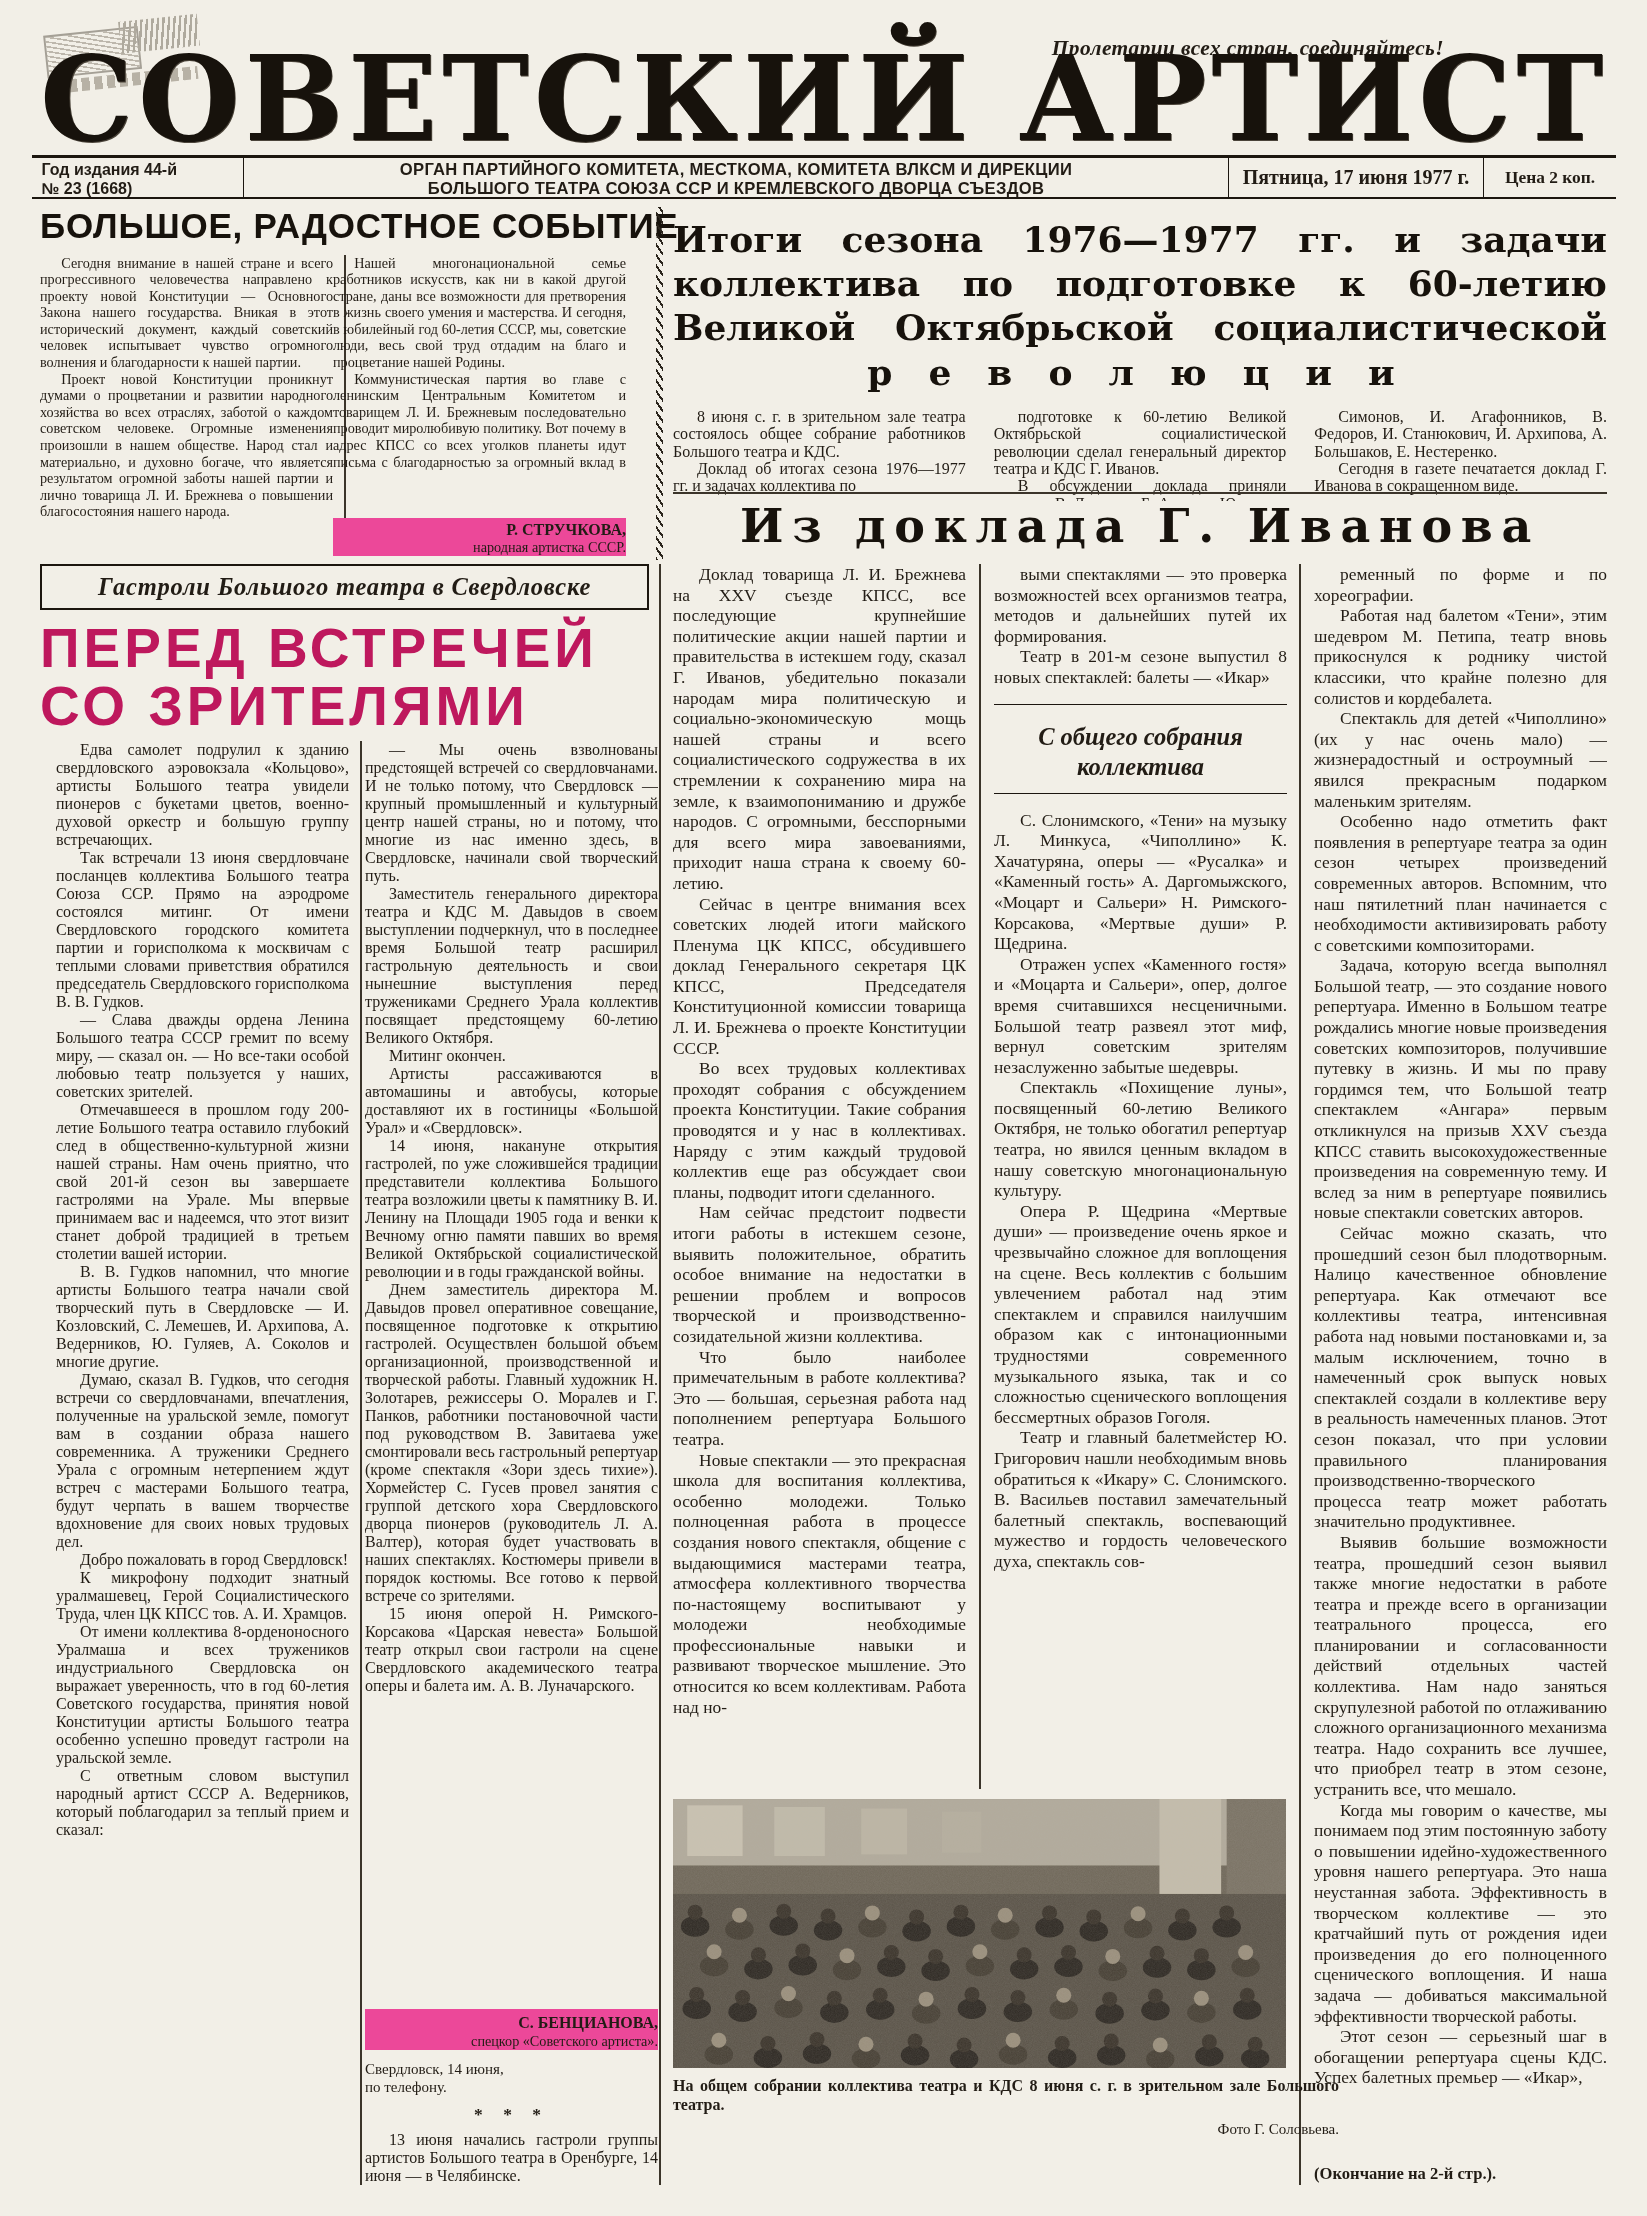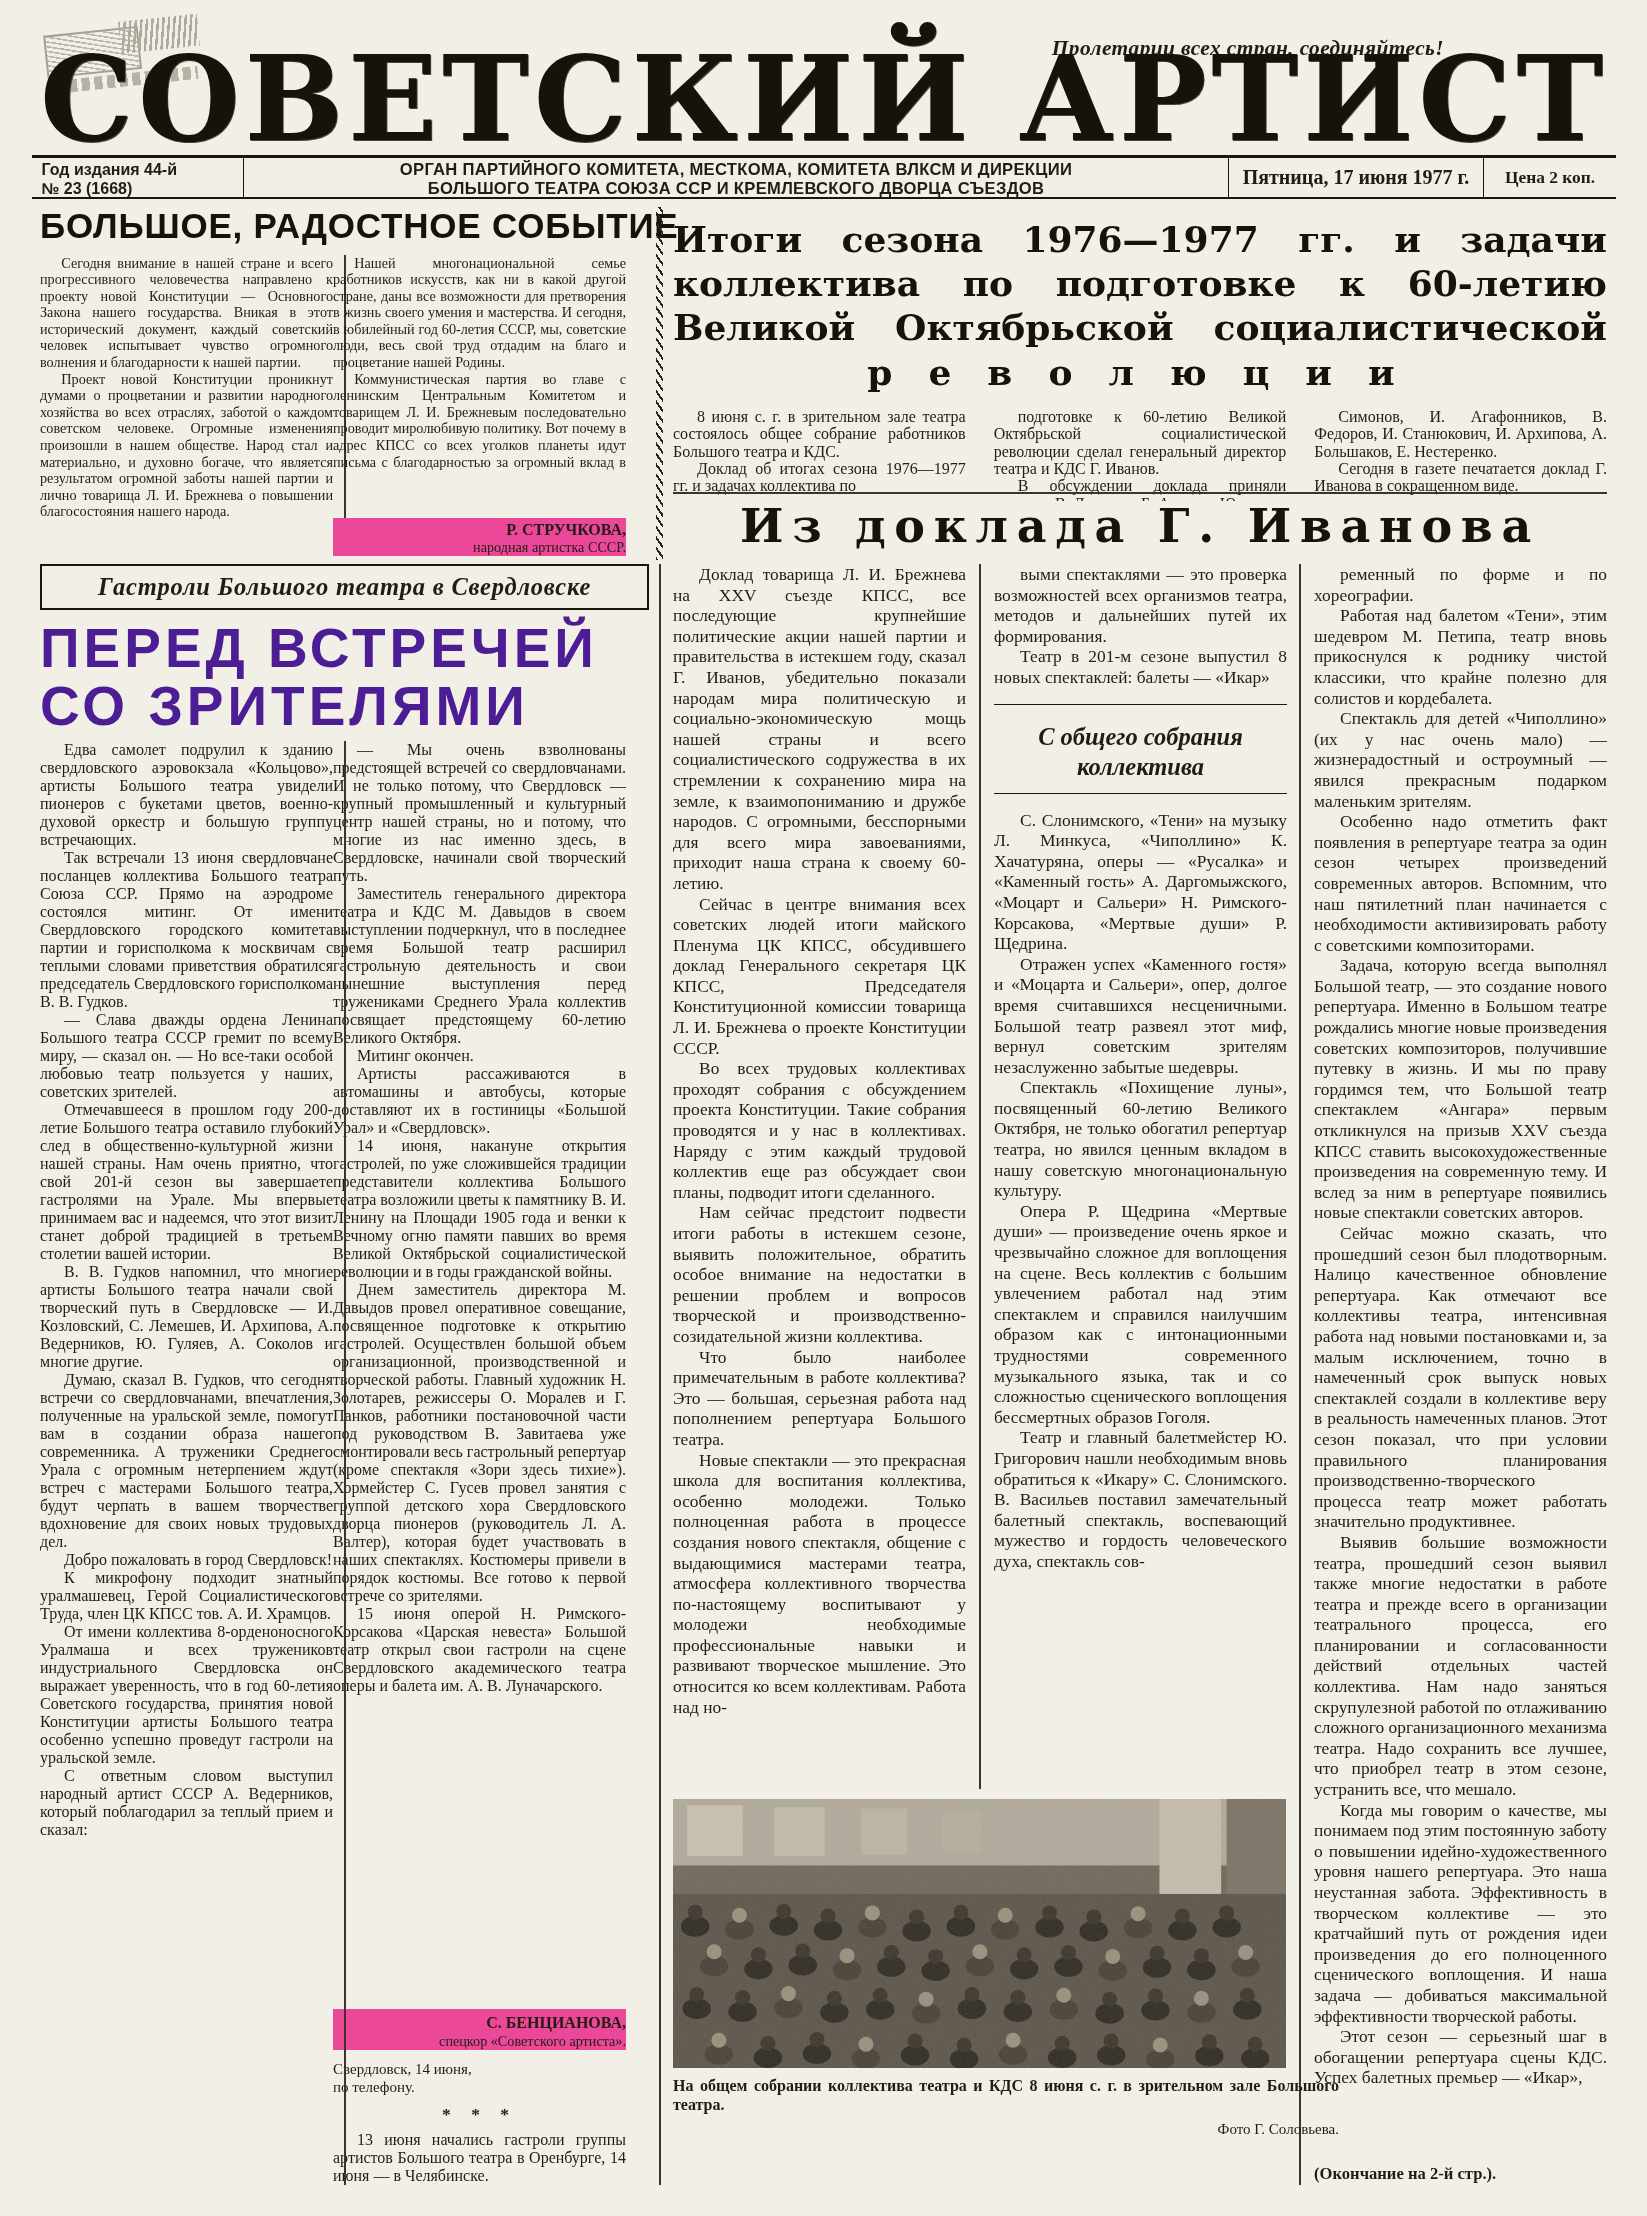--- a/index.html
+++ b/index.html
@@ -95,22 +95,22 @@
   .photo-frame svg { display:block; }
   .caption { margin-top:8px; font-weight:bold; font-size:16px; line-height:19px; text-align:justify; }
   .credit { margin-top:7px; font-size:15px; text-align:right; }
 
   
   .kicker { left:40px; top:564px; width:609px; height:46px; border:2.4px solid #1c160f;
     display:flex; align-items:center; justify-content:center;
     font-style:italic; font-weight:bold; font-size:24.5px; letter-spacing:0.8px; }
   .tour-headline { left:40px; top:619px; width:609px;
     font-family:"Liberation Sans", sans-serif; font-weight:bold; font-size:55px; line-height:58px;
-    letter-spacing:4px; color:#4c1d95; }
-  .tour-cols { left:40px; top:741px; width:609px; height:1444px; display:flex; position:absolute; }
+    letter-spacing:4px; color:#be185d; }
+  .tour-cols { left:56px; top:741px; width:609px; height:1444px; display:flex; position:absolute;gap:16px; }
   .tour-col { width:293px; font-size:16px; line-height:18px; }
   .tour-vrule { position:absolute; left:304px; top:0; width:1.6px; height:1444px; background:#3b342a; }
   .tour-col2 { display:flex; flex-direction:column; }
   .dateline { margin-top:9.5px; font-size:15px; line-height:18px; }
   .stars { margin:9.5px 0 8px; text-align:center; font-weight:bold; font-size:17.4px; letter-spacing:8px; }
 </style>
 </head>
 <body>
 
 <div class="page">

